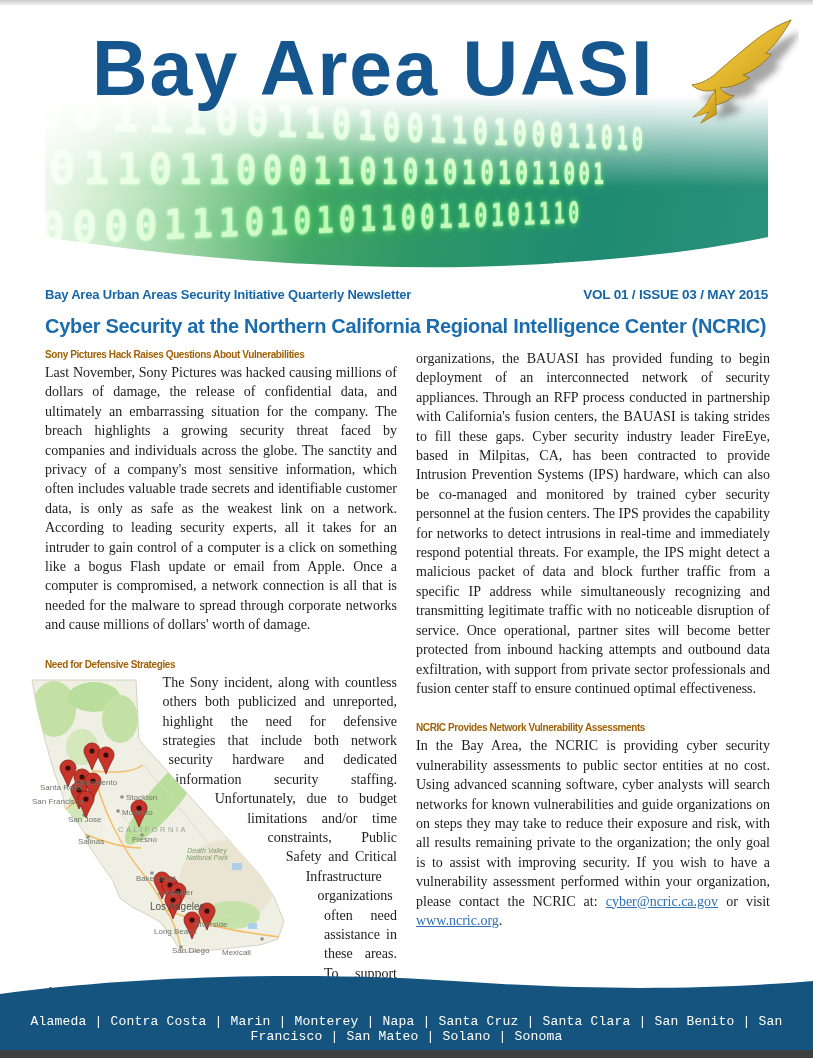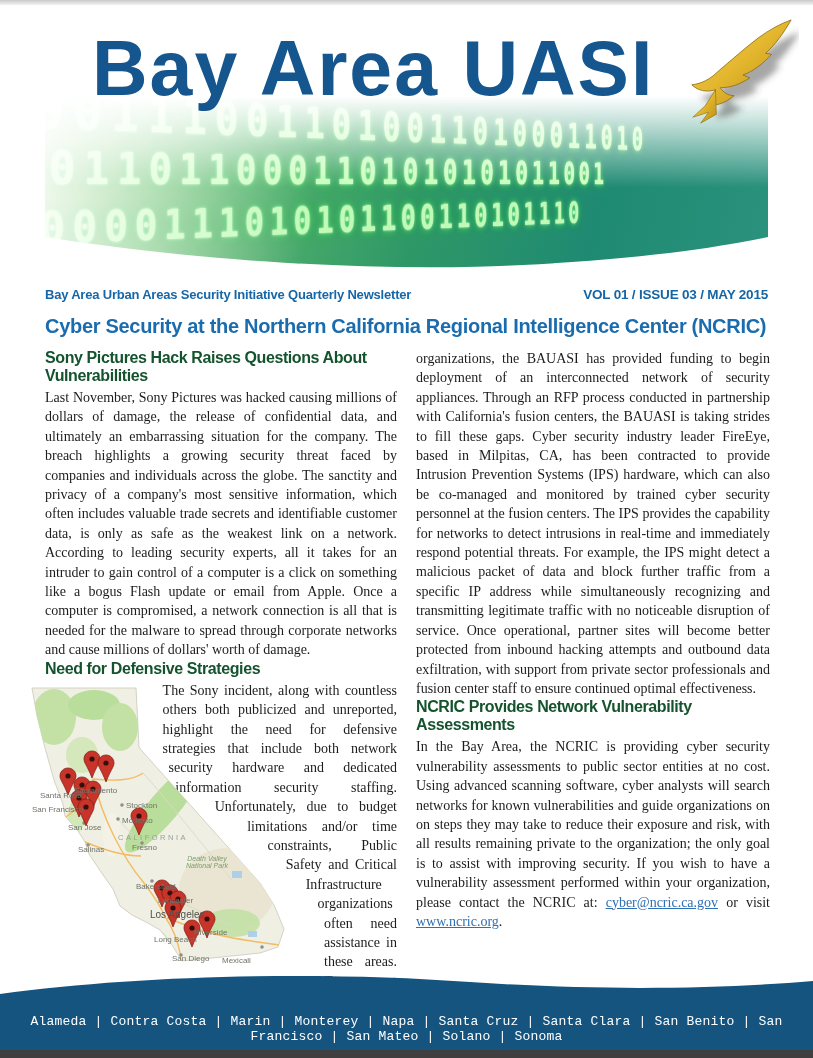--- a/index.html
+++ b/index.html
@@ -32,23 +32,23 @@
             font-family:"Liberation Sans",sans-serif;font-weight:bold;}
   .mast-left{font-size:13px;color:#1767a8;letter-spacing:-0.2px;}
   .mast-right{font-size:13.5px;color:#1565a5;letter-spacing:-0.2px;}
   
   .headline{position:absolute;left:45px;top:315px;width:725px;
       font-family:"Liberation Sans",sans-serif;font-weight:bold;font-size:20px;
       color:#1b6cae;letter-spacing:-0.3px;}
   .col{position:absolute;top:349px;}
   .col-left{left:45px;width:352px;}
   .col-right{left:416px;width:354px;}
-  .section-h{font-family:"Liberation Sans",sans-serif;font-weight:bold;font-size:16px;
-      color:#14532d;letter-spacing:-0.4px;margin:0 0 3px 0;}
-  .mt{margin-top:0;}
+  .section-h{font-family:"Liberation Sans",sans-serif;font-weight:bold;font-size:10px;
+      color:#a16207;letter-spacing:-0.4px;margin:0 0 3px 0;}
+  .mt{margin-top:24px;}
   .body-p{font-size:14px;line-height:19.4px;text-align:justify;margin:0;color:#1c1c1c;}
   .last-justify{text-align-last:justify;}
   a.doc-link{color:#2f6fb3;text-decoration:underline;cursor:pointer;}
   
   .map-wrap{float:left;width:292px;height:298px;margin:4px 10px 0 -23px;position:relative;
       shape-outside:polygon(0 0,40% 0,40% 27%,45% 40%,56% 45%,67% 50%,74% 55%,79% 60%,
                             84% 65%,91% 71%,95% 76%,98% 84%,98% 100%,0 100%);
       shape-margin:6px;}
   .map-svg{position:absolute;inset:0;}
   .map-legend{position:absolute;left:8px;top:8px;width:96px;padding:7px 6px;

